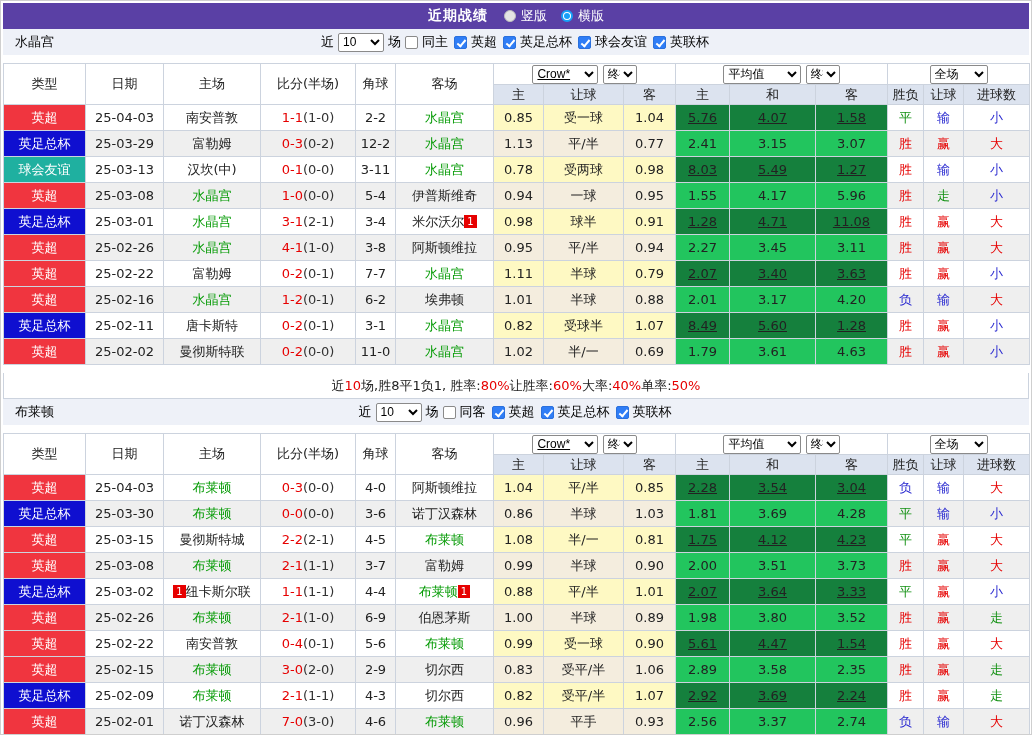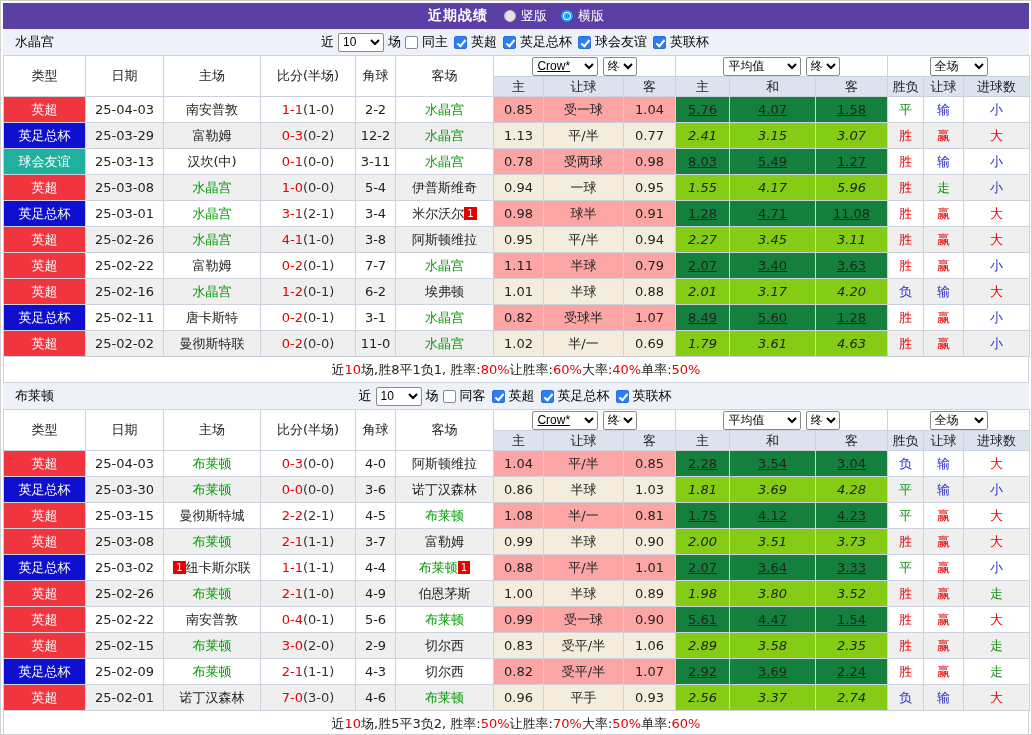--- a/index.html
+++ b/index.html
@@ -25,37 +25,37 @@
   select { font-size:12px; height:19px; background:#fff; border:1px solid #8a8a8a; border-radius:2px; }
   .sel-count { width:46px; } .sel-crow { width:66px;text-decoration:underline; } .sel-fin { width:34px; }
   .sel-avg { width:78px; } .sel-scope { width:58px; }
   .cb { width:13px; height:13px; display:inline-block; border-radius:2px; position:relative; flex:none; }
   .cb.checked { background:#2f7df6; border:1px solid #2a70dd; }
   .cb.checked::after { content:""; position:absolute; left:4px; top:1px; width:3px; height:7px;
     border:solid #fff; border-width:0 2px 2px 0; transform:rotate(40deg); }
   .cb.un { background:#fff; border:1px solid #8a8a8a; }
   .cbl { margin-right:2px; }
   
-  table { border-collapse:collapse; table-layout:fixed; width:1026px; margin:0 2px; }
+  table { border-collapse:collapse; table-layout:fixed; width:1026px; margin:8px 2px; }
   td { border:1px solid #ccd3de; text-align:center; font-size:13px; overflow:hidden; white-space:nowrap; }
   thead tr.selrow td { height:21px; background:#fff; }
   thead tr.subrow td { height:20px; }
   td.hd { background:#dce3ef; color:#222; }
   .selcell { background:#fff; }
   tbody td { height:26px; color:#222; }
   tbody tr.odd td { background:#fff; }
   tbody tr.even td { background:#efefef; }
   td.bdg { color:#fff; font-size:13px; }
   tr td.bdg.lg-red { background:#f0353f; }
   tr td.bdg.lg-blue { background:#0f0fd0; }
   tr td.bdg.lg-teal { background:#1fb0a0; }
-  tbody tr.odd td.cr { background:#fca5a5; }
+  tbody tr.odd td.cr { background:#fef9c3; }
   tbody tr.even td.cr { background:#f4edde; }
   tbody tr.odd td.bl { background:#15803d;text-decoration:underline; }
-  tbody tr.even td.bl { background:#84cc16;font-style:italic; }
+  tbody tr.even td.bl { background:#22c55e; }
   .grn { color:#009900; }
   .sc { color:#e60000; } .hf { color:#333; }
   .res-r { color:#e60000; } .res-g { color:#149114; } .res-b { color:#2b2bd0; }
   .card { display:inline-block; background:#e60000; color:#fff; font-size:10px; line-height:13px;
     padding:0 3px; vertical-align:1px; }
   
   .summary { height:26px; margin:0 2px; border:1px solid #ccd3de; border-top:none;
     display:flex; align-items:center; justify-content:center; font-size:13px; color:#222; }
   .summary .red { color:#e60000; }
 </style>
@@ -467,21 +467,21 @@
           <td class="bl">3.33</td>
           <td class="res-g">平</td>
           <td class="res-r">赢</td>
           <td class="res-b">小</td>
         </tr>
         <tr class="even">
           <td class="bdg lg-red">英超</td>
           <td>25-02-26</td>
           <td><span class="grn">布莱顿</span></td>
           <td><span class="sc">2-1</span><span class="hf">(1-0)</span></td>
-          <td>4-9</td>
+          <td>6-9</td>
           <td><span>伯恩茅斯</span></td>
           <td class="cr">1.00</td>
           <td class="cr">半球</td>
           <td class="cr">0.89</td>
           <td class="bl">1.98</td>
           <td class="bl">3.80</td>
           <td class="bl">3.52</td>
           <td class="res-r">胜</td>
           <td class="res-r">赢</td>
           <td class="res-g">走</td>

